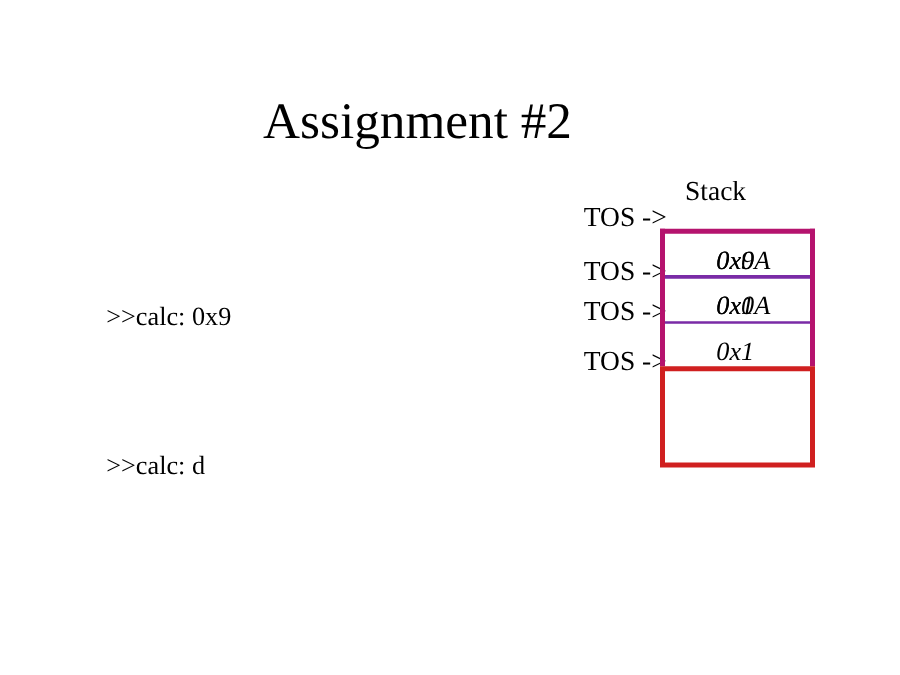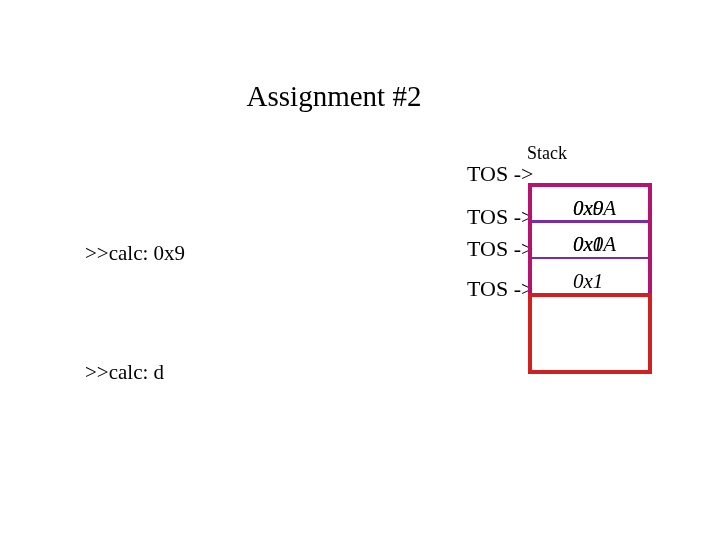--- a/index.html
+++ b/index.html
@@ -8,21 +8,21 @@
     width: 720px; height: 540px;
     background: var(--background, #ffffff);
     overflow: hidden;
     font-family: "Liberation Serif", "DejaVu Serif", serif;
     color: var(--text, #000000);
   }
   .title {
     position: absolute;
     left: 0; top: 74px; width: 668px;
     text-align: center;
-    font-size: 29px;
+    font-size: 41px;
     line-height: 44px;
     white-space: pre;
   }
   .console {
     position: absolute;
     left: 85px; top: 155px;
     font-size: 21px;
     line-height: 39.5px;
     white-space: pre;
   }
@@ -30,24 +30,23 @@
     position: absolute;
     left: 467px;
     width: 75px;
     height: 22px;
     font-size: 22px;
     line-height: 22px;
     white-space: pre;
   }
   .stack-label {
     position: absolute;
-    left: 492px; top: 141px;
+    left: 548px; top: 141px;
     width: 110px;
-    text-align: center;
-    font-size: 18px;
+    font-size: 22px;
     line-height: 24px;
   }
   .stack-upper {
     position: absolute;
     left: 528px; top: 183px;
     width: 124px; height: 110px;
     box-sizing: border-box;
     border: 4px solid var(--magenta, #b5136e);
     border-bottom: none;
     background: transparent;

